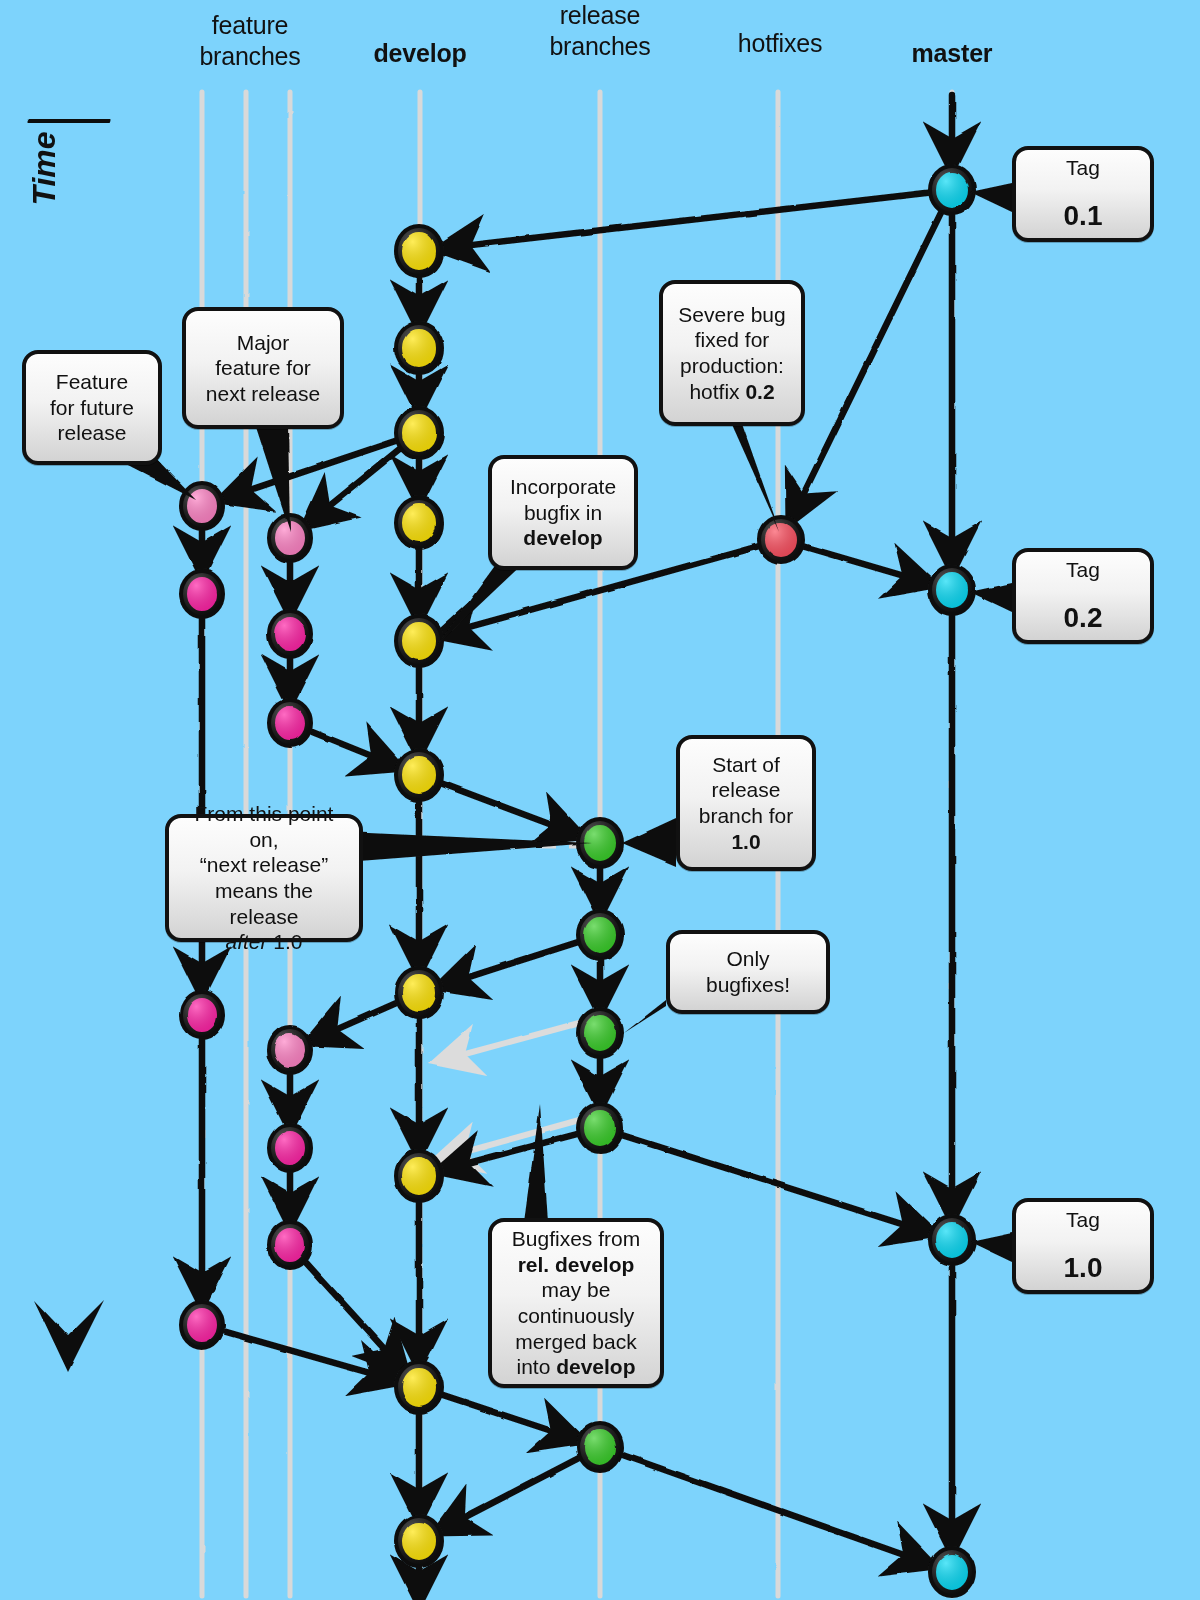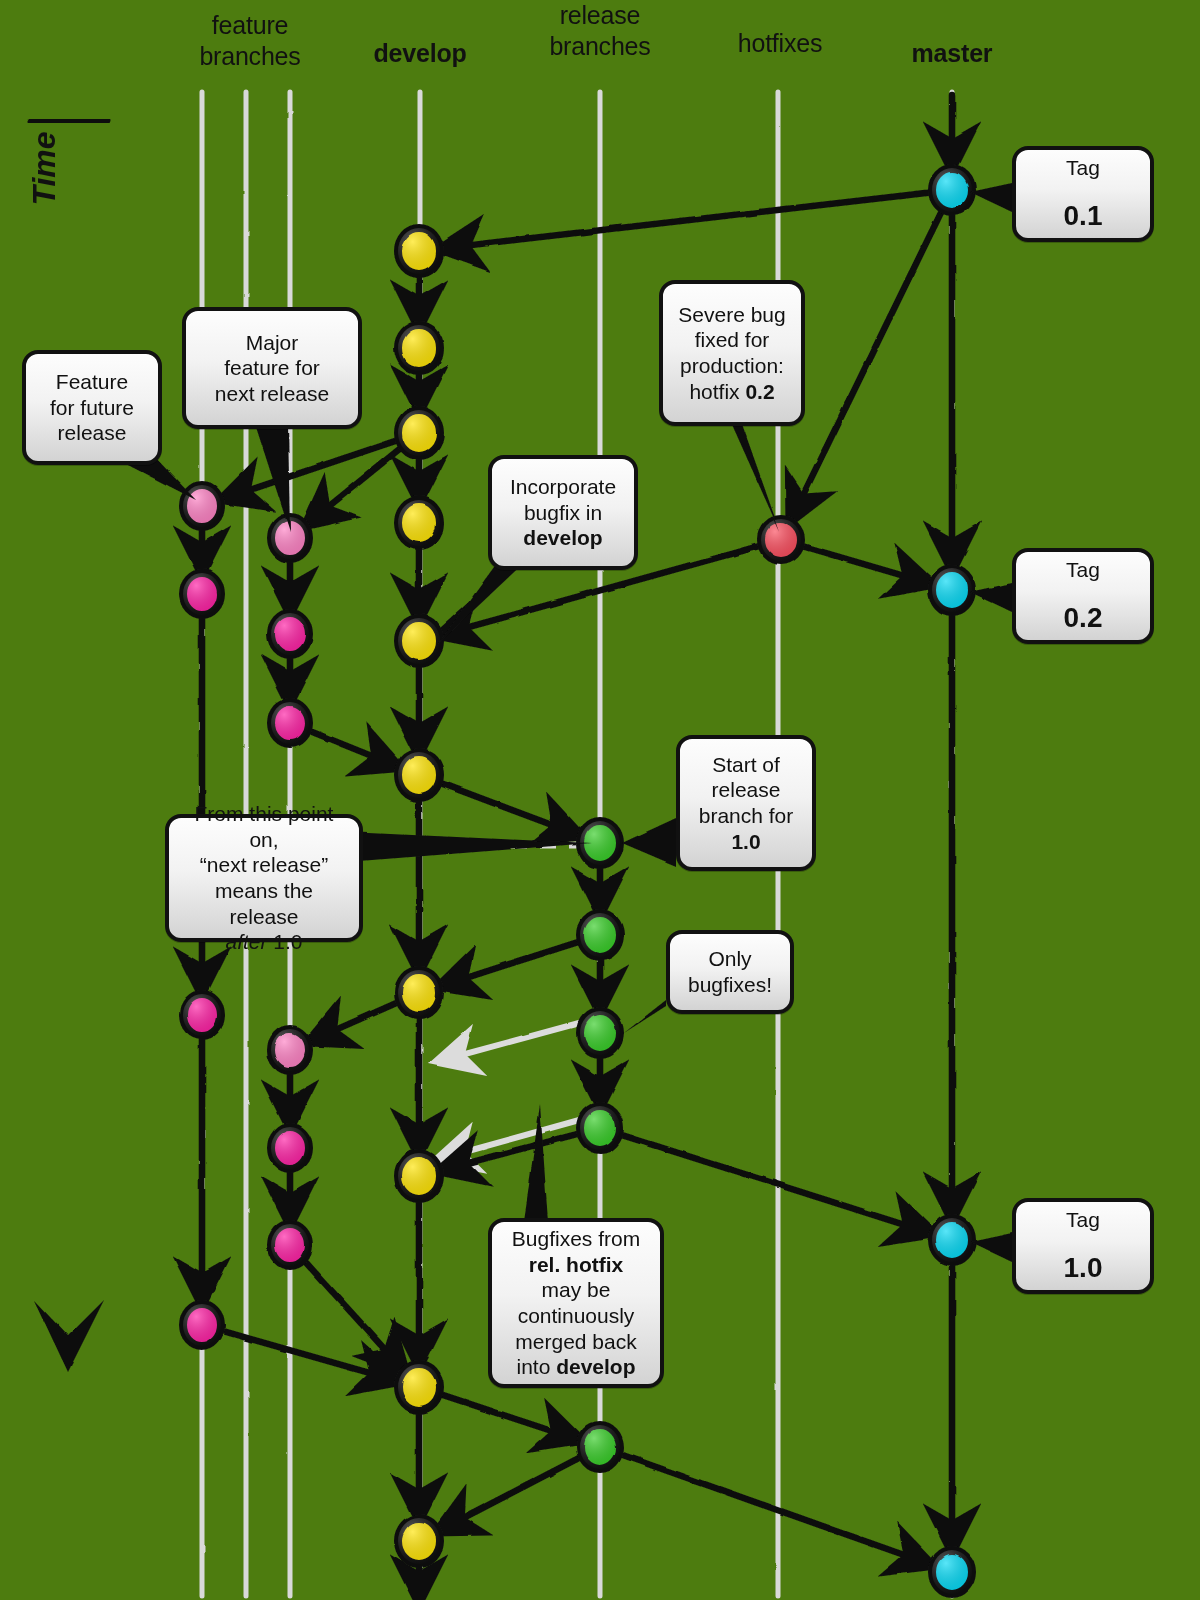--- a/index.html
+++ b/index.html
@@ -1,18 +1,18 @@
 <!DOCTYPE html>
 <html><head>
 <meta charset="utf-8">
 <title>git-flow branching model</title>
 <style>
   html,body{margin:0;padding:0;background:#ffffff;}
   body{font-family:"Liberation Sans", sans-serif;}
-  #stage{position:relative;width:1200px;height:1600px;background:#4d7c0f;overflow:hidden;}
+  #stage{position:relative;width:1200px;height:1600px;background:#7dd3fc;overflow:hidden;}
   #vec{position:absolute;left:0;top:0;width:1200px;height:1600px;}
 
   .lane-label{
     position:absolute;
     text-align:center;
     font-family:"Liberation Sans", sans-serif;
     font-size:25px;
     color:#111;
     line-height:1.25;
     white-space:pre-line;
@@ -298,21 +298,21 @@
       <div class="lane-label" style="left: 690px; top: 28px; width: 180px;">hotfixes</div>
       <div class="lane-label bold" style="left: 862px; top: 38px; width: 180px;">master</div>
     </div>
 
   <div class="time-label">Time</div>
 
   <div id="callout-layer">
       <div class="callout" style="left: 22px; top: 350px; width: 140px; height: 115px;">
         <div class="inner">Feature<br>for future<br>release</div>
       </div>
-      <div class="callout" style="left: 182px; top: 307px; width: 180px; height: 122px;">
+      <div class="callout" style="left: 182px; top: 307px; width: 162px; height: 122px;">
         <div class="inner">Major<br>feature for<br>next release</div>
       </div>
       <div class="callout" style="left: 488px; top: 443px; width: 150px; height: 115px; margin-top: 12px;">
         <div class="inner">Incorporate<br>bugfix in<br><b>develop</b></div>
       </div>
       <div class="callout" style="left: 626px; top: 280px; width: 146px; height: 146px; margin-left: 33px;">
         <div class="inner">Severe bug<br>fixed for<br>production:<br>hotfix <b>0.2</b></div>
       </div>
       <div class="callout" style="left: 1012px; top: 146px; width: 142px; height: 96px;">
         <div class="inner">
@@ -331,21 +331,21 @@
           <span class="tagword">Tag</span>
           <span class="tagnum">1.0</span>
         </div>
       </div>
       <div class="callout" style="left: 676px; top: 735px; width: 140px; height: 136px;">
         <div class="inner">Start of<br>release<br>branch for<br><b>1.0</b></div>
       </div>
       <div class="callout" style="left: 148px; top: 814px; width: 198px; height: 128px; margin-left: 17px;">
         <div class="inner">From this point on,<br>“next release”<br>means the release<br><i>after</i> 1.0</div>
       </div>
-      <div class="callout" style="left: 666px; top: 930px; width: 128px; height: 84px;">
+      <div class="callout" style="left: 666px; top: 930px; width: 164px; height: 84px;">
         <div class="inner">Only<br>bugfixes!</div>
       </div>
       <div class="callout" style="left: 478px; top: 1218px; width: 176px; height: 170px; margin-left: 10px;">
-        <div class="inner">Bugfixes from<br><b>rel. hotfix</b><br>may be<br>continuously<br>merged back<br>into <b>develop</b></div>
+        <div class="inner">Bugfixes from<br><b>rel. develop</b><br>may be<br>continuously<br>merged back<br>into <b>develop</b></div>
       </div>
     </div>
 
 </div>
 
 </body></html>

